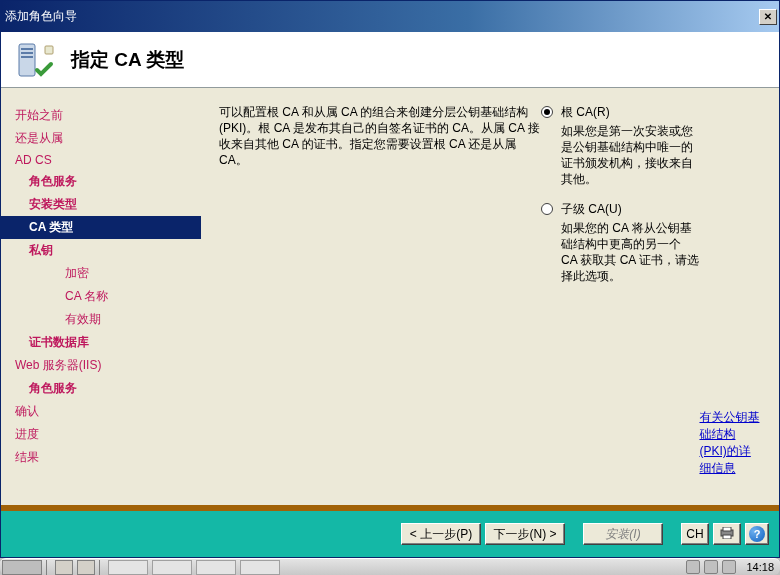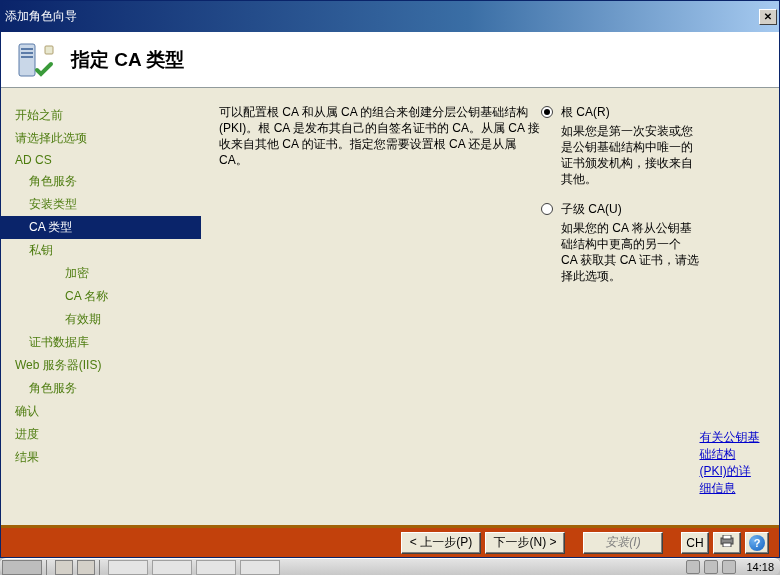--- a/index.html
+++ b/index.html
@@ -54,22 +54,22 @@
   .body-area {
     flex: 1;
     display: flex;
     background: #ece9d8;
   }
   .sidebar {
     width: 200px;
     padding: 16px 0 0 0;
     border-right: none;
   }
-  .side-item { padding: 3px 8px 3px 14px; color: #4d7c0f; cursor: pointer; }
-  .side-item.indent1 { padding-left: 28px; }
+  .side-item { padding: 3px 8px 3px 14px; color: #be185d; cursor: pointer; }
+  .side-item.indent1 { padding-left: 28px; font-weight: bold; }
   .side-item.indent2 { padding-left: 64px; }
   .side-item.active { background: #0a246a; color: #fff; }
   .content {
     flex: 1;
     padding: 16px 18px 8px 18px;
     display: flex;
     position: relative;
   }
   .desc { color: #000; line-height: 16px; margin-bottom: 18px; }
   .opt-row { display: flex; align-items: flex-start; margin-bottom: 14px; }
@@ -79,28 +79,28 @@
   }
   .radio.checked::after {
     content: ""; position: absolute; width: 6px; height: 6px; background: #000;
     border-radius: 50%; top: 2px; left: 2px;
   }
   .opt-body { flex: 1; }
   .opt-label { color: #000; margin-bottom: 2px; }
   .opt-hint { color: #000; line-height: 16px; }
   .learn-link { color: #0000cc; text-decoration: underline; cursor: pointer; margin-top: auto; margin-bottom: 20px;}
   .button-bar {
-    height: 32px;
-    border-top: 3px solid #a16207;
+    height: 52px;
+    border-top: 6px solid #a16207;
     display: flex;
     align-items: center;
     justify-content: flex-end;
     padding: 0 10px;
     gap: 4px;
-    background: #c2410c;
+    background: #14b8a6;
   }
   .btn {
     min-width: 80px; height: 22px;
     background: #ece9d8;
     border: 1px solid #404040;
     border-top-color: #fff; border-left-color: #fff;
     box-shadow: inset -1px -1px 0 #808080;
     font-size: 12px;
     display: flex; align-items: center; justify-content: center;
     cursor: pointer;
@@ -164,21 +164,21 @@
         <rect x="30" y="6" width="8" height="8" rx="1" fill="#e8e8d0" stroke="#b0a070"></rect>
       </svg>
     </div>
     <span class="header-title">指定 CA 类型</span>
   </div>
 
   <div class="body-area">
 
     <div class="sidebar" id="sidebar">
         <div class="side-item indent0">开始之前</div>
-        <div class="side-item indent0">请选择此选项</div>
+        <div class="side-item indent0">还是从属</div>
         <div class="side-item indent0">AD CS</div>
         <div class="side-item indent1">角色服务</div>
         <div class="side-item indent1">安装类型</div>
         <div class="side-item indent1 active">CA 类型</div>
         <div class="side-item indent1">私钥</div>
         <div class="side-item indent2">加密</div>
         <div class="side-item indent2">CA 名称</div>
         <div class="side-item indent2">有效期</div>
         <div class="side-item indent1">证书数据库</div>
         <div class="side-item indent0">Web 服务器(IIS)</div>

